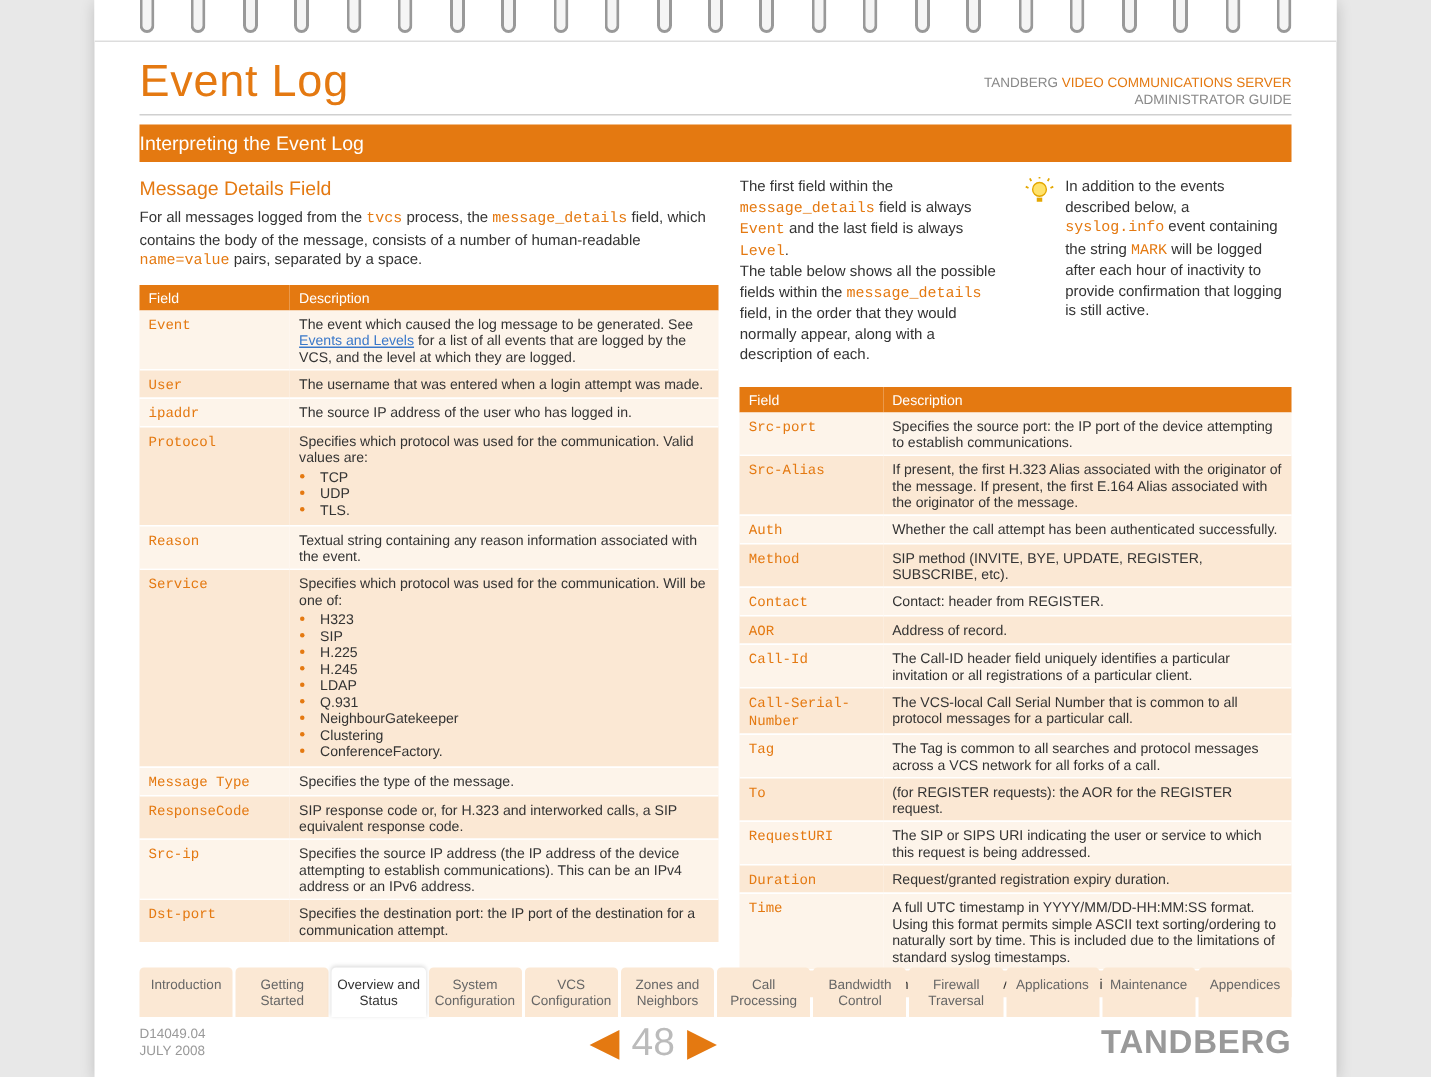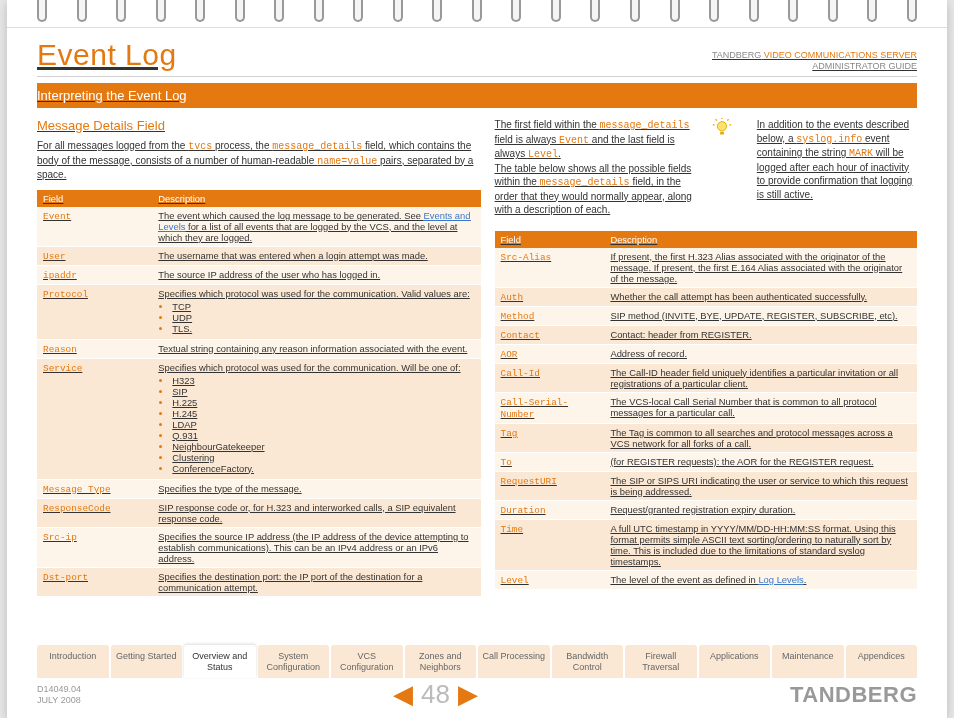--- a/index.html
+++ b/index.html
@@ -1,17 +1,17 @@
 <!DOCTYPE html>
 <html><head>
 <meta charset="utf-8">
 <style>
   * { box-sizing: border-box; margin: 0; padding: 0; }
   body { background: #e8e8e8; font-family: Arial, Helvetica, sans-serif; font-size: 10px; color: #333; }
-  .page { width: 940px; height: 718px; margin: 0 auto; background: #fff; position: relative; box-shadow: 0 2px 10px rgba(0,0,0,.2); text-decoration: underline; }
+  .page { width: 828px; height: 718px; margin: 0 auto; background: #fff; position: relative; box-shadow: 0 2px 10px rgba(0,0,0,.2); }
   .spiral { height: 28px; background: #fff; padding: 0 30px; display: flex; justify-content: space-between; align-items: flex-start; border-bottom: 1px solid #ddd;}
   .ring { width: 10px; height: 22px; border: 2px solid #999; border-radius: 0 0 6px 6px; border-top: none; background:#f5f5f5;}
   .content { padding: 10px 30px 0 30px; }
   .header-row { display: flex; justify-content: space-between; align-items: flex-end; margin-bottom: 4px;}
   .page-title { font-size: 30px; font-weight: 300; color: #e47911; letter-spacing: .5px;}
   .brand-sub { text-align: right; font-size: 9px; line-height: 1.2; }
   .brand-sub .orange { color: #e47911; }
   .brand-sub .grey { color: #888; }
   .hr { height:1px; background:#d0d0d0; margin:2px 0 6px 0;}
   .banner { background: #e47911; color: #fff; text-align: left; padding: 5px 0; font-size: 13px; margin-bottom: 10px;}
@@ -23,21 +23,21 @@
   .tbl { width: 100%; border-collapse: collapse; font-size: 9.4px; padding-left: 38px;}
   .tbl th { background: #e47911; color:#fff; text-align:left; padding:3px 6px; font-weight:normal;}
   .tbl td { padding:3px 6px; vertical-align: top; border-bottom:1px solid #fff;}
   .tbl tr:nth-child(even) td { background:#fbe8d4; }
   .tbl tr:nth-child(odd) td { background:#fdf4ea; }
   .fld { font-family:"Courier New", monospace; color:#e47911; font-size:9.4px;}
   .lnk { color:#3a78c9; text-decoration: underline; cursor:pointer;}
   .desc ul { padding-left: 14px; margin:2px 0;}
   .desc li { list-style: disc; color:#e47911;}
   .desc li span { color:#333;}
-  .top-right-icon { display:flex; gap:24px; align-items:flex-start;}
+  .top-right-icon { display:flex; gap:6px; align-items:flex-start;}
   .bulb { width:22px; height:22px; flex-shrink:0;}
   .tabs { position:absolute; bottom:40px; left:30px; right:30px; display:flex; gap:2px; justify-content:space-between;}
   .tab { flex:1; background:#fbe8d4; color:#666; font-size:9px; text-align:center; padding:6px 2px; border-radius:3px 3px 0 0; cursor:pointer; line-height:1.15;}
   .tab.active { background:#fff; color:#333; box-shadow:0 -1px 3px rgba(0,0,0,.15);}
   .footer { position:absolute; bottom:8px; left:30px; right:30px; display:flex; justify-content:space-between; align-items:center;}
   .doc-id { font-size:9px; color:#999; line-height:1.2;}
   .pager { display:flex; align-items:center; gap:8px; font-size:26px; color:#bbb;}
   .pager .arrow { cursor:pointer; color:#e47911;}
   .logo { font-size:22px; font-weight:900; color:#999; letter-spacing:.5px;}
   .mono-inline { font-family:"Courier New", monospace; color:#e47911;}
@@ -175,20 +175,24 @@
 
         <table class="tbl">
           <thead>
               <tr>
                 <th style="width:26%">Field</th>
                 <th>Description</th>
               </tr>
             </thead>
           <tbody id="tbody2">
               <tr>
+                <td><span class="fld">Src-port</span></td>
+                <td class="desc">Specifies the source port: the IP port of the device attempting to establish communications.</td>
+              </tr>
+              <tr>
                 <td><span class="fld">Src-Alias</span></td>
                 <td class="desc">If present, the first H.323 Alias associated with the originator of the message. If present, the first E.164 Alias associated with the originator of the message.</td>
               </tr>
               <tr>
                 <td><span class="fld">Auth</span></td>
                 <td class="desc">Whether the call attempt has been authenticated successfully.</td>
               </tr>
               <tr>
                 <td><span class="fld">Method</span></td>
                 <td class="desc">SIP method (INVITE, BYE, UPDATE, REGISTER, SUBSCRIBE, etc).</td>

